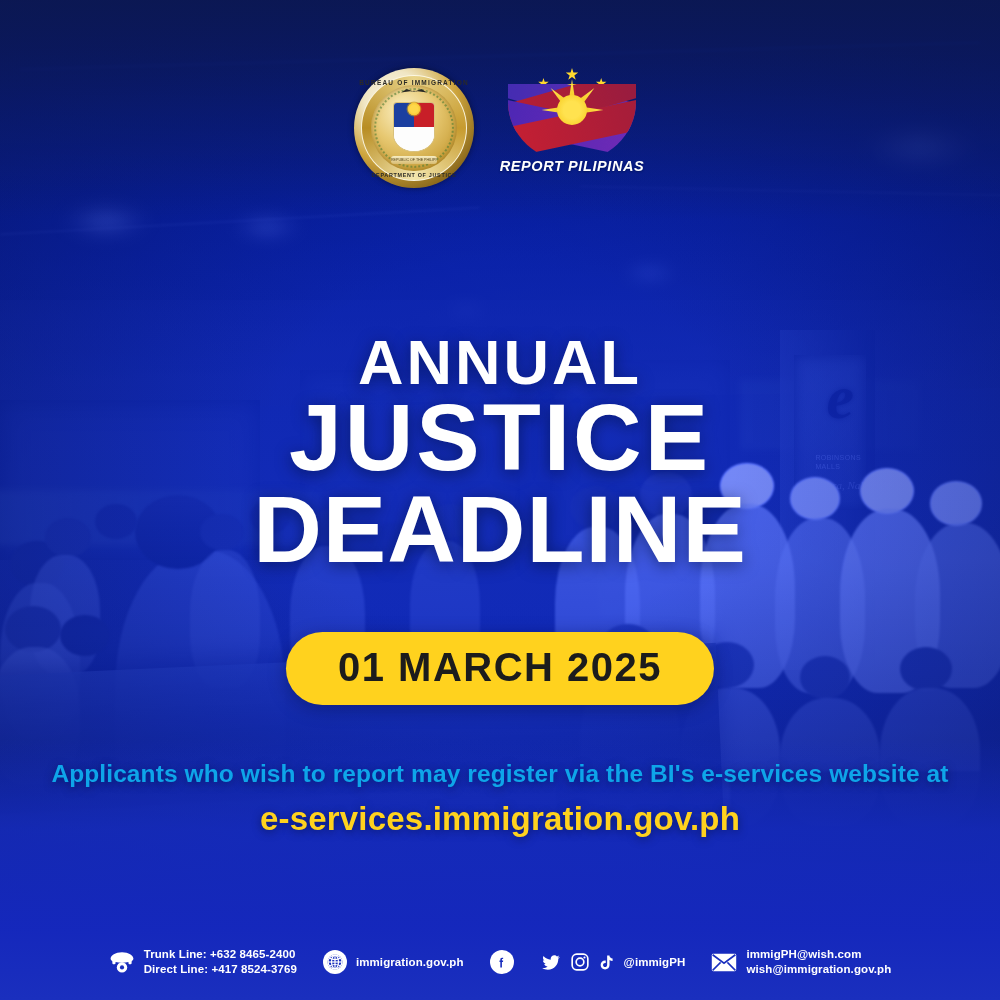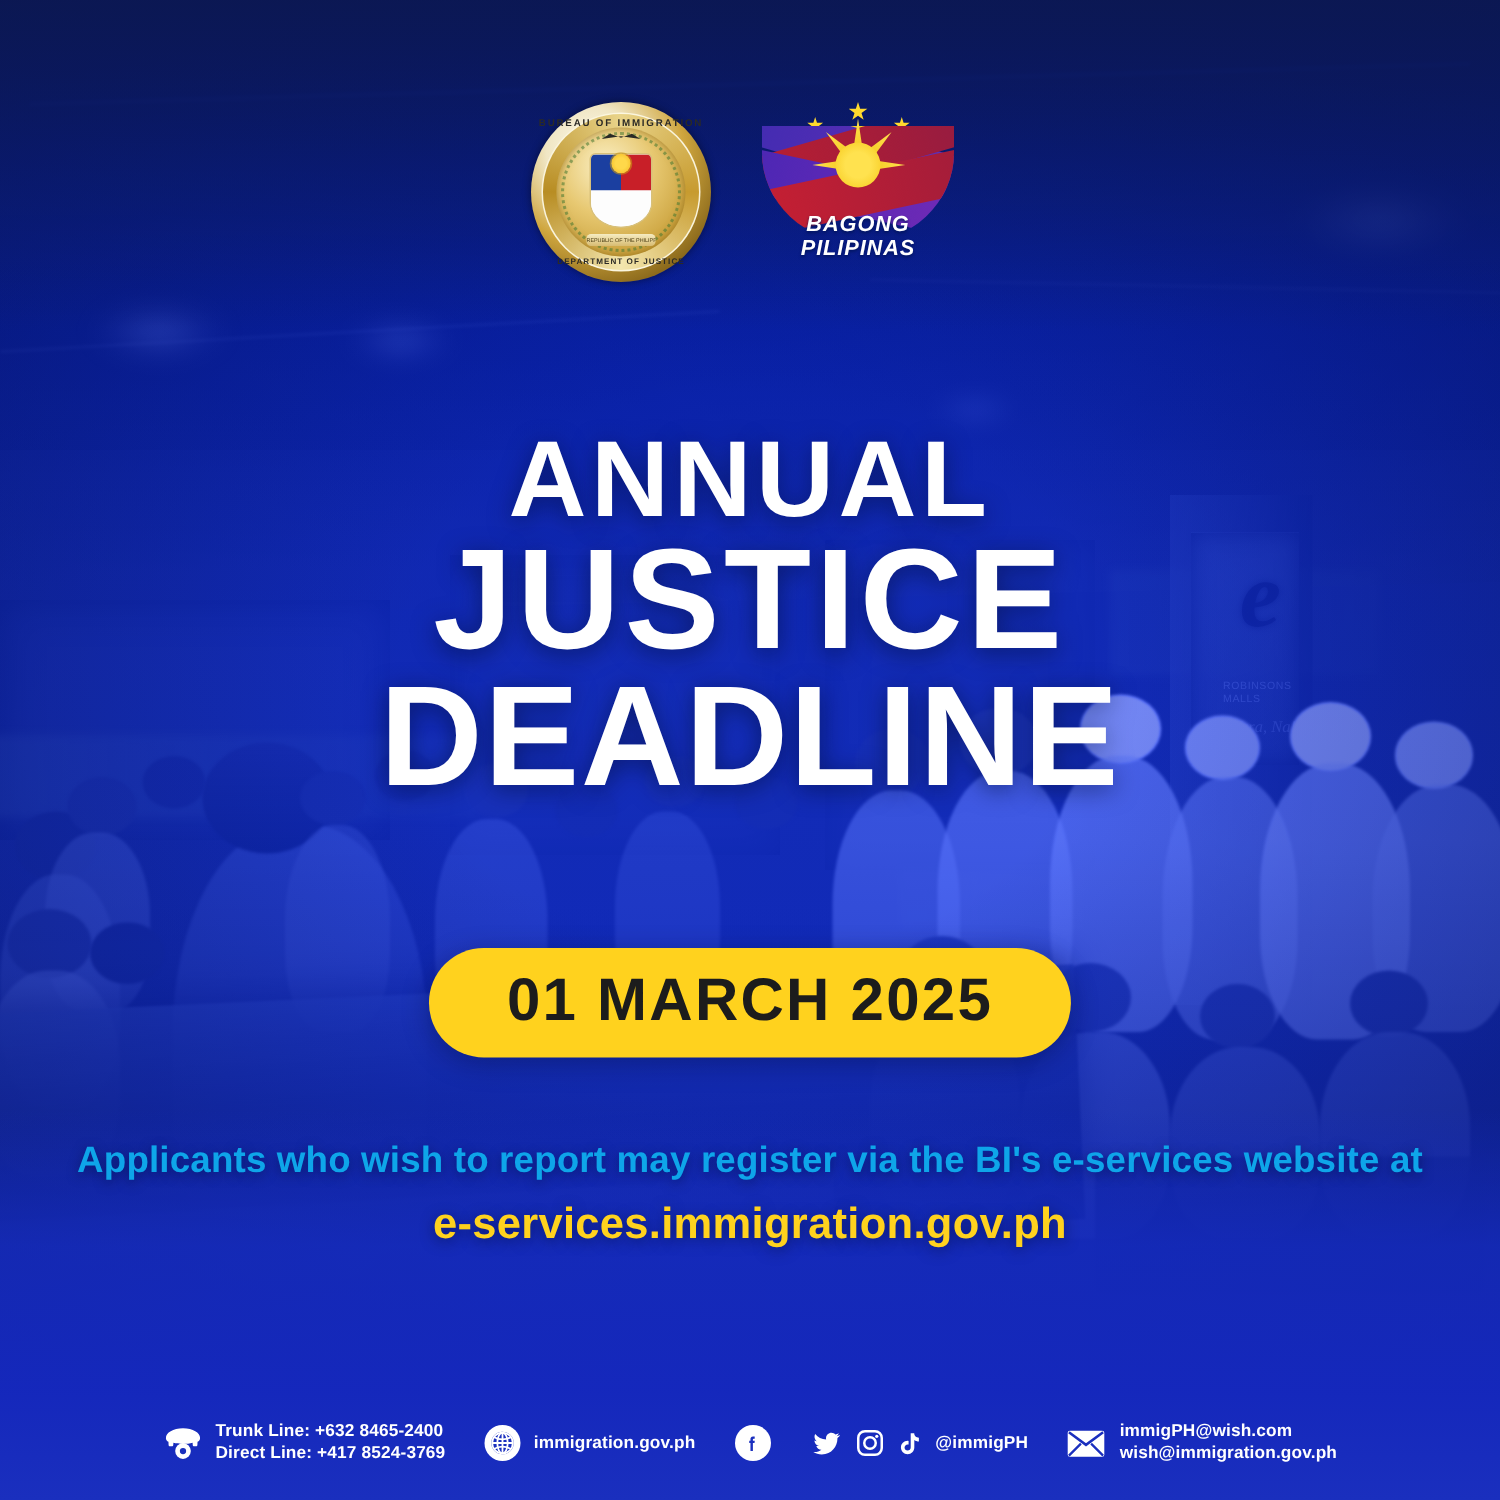--- a/index.html
+++ b/index.html
@@ -246,21 +246,21 @@
     position:absolute; left:0; right:0; top:286px;
     text-align:center;
     color:#ffffff;
     font-weight:700;
     font-size:94px;
     line-height:.96;
     letter-spacing:1.5px;
     text-shadow:0 3px 16px rgba(4,12,50,.55);
   }
   .headline .ln { display:block; }
-  .ln-1 { font-size:72px; letter-spacing:3px; }
+  .ln-1 { font-size:63px; letter-spacing:3px;margin-top:46px; }
   .ln-2 { font-size:95px; letter-spacing:3px; }
   .ln-3 { font-size:95px; letter-spacing:1px; }
 
   
   .date-pill {
     position:absolute; left:50%; top:632px; transform:translateX(-50%);
     background:#ffd21e;
     border-radius:38px;
     padding:13px 52px 15px;
     font-size:40px; font-weight:700; letter-spacing:1.5px;
@@ -272,21 +272,21 @@
   
   .sub1 {
     position:absolute; left:0; right:0; top:760px;
     text-align:center; color:#0ea5e9;
     font-size:24.5px; font-weight:600; letter-spacing:.1px;
     text-shadow:0 2px 8px rgba(4,12,50,.5);
   }
   .sub2 {
     position:absolute; left:0; right:0; top:800px;
     text-align:center; color:#ffd21e;
-    font-size:29px; font-weight:700; letter-spacing:.2px;
+    font-size:33px; font-weight:700; letter-spacing:.2px;
     text-shadow:0 2px 9px rgba(4,12,50,.55);
   }
 
   
   .footer {
     position:absolute; left:0; right:0; bottom:22px;
     display:flex; align-items:center; justify-content:center;
     gap:0px;
     color:#ffffff;
   }
@@ -430,21 +430,21 @@
             <div class="bp-stripe bp-s4"></div>
           </div>
           <div class="bp-sun">
             <div class="bp-ray" style="transform:rotate(0deg)   translateY(-16px);"></div>
             <div class="bp-ray" style="transform:rotate(45deg)  translateY(-16px);"></div>
             <div class="bp-ray" style="transform:rotate(-45deg) translateY(-16px);"></div>
             <div class="bp-ray" style="transform:rotate(90deg)  translateY(-16px);"></div>
             <div class="bp-ray" style="transform:rotate(-90deg) translateY(-16px);"></div>
             <div class="bp-sun-core"></div>
           </div>
-          <div class="bp-label">BAGONG PILIPINAS</div>
+          <div class="bp-label">REPORT PILIPINAS</div>
         </div>
       </div>
 
     </div>
 
     <div class="headline">
       <span class="ln ln-1">ANNUAL</span>
       <span class="ln ln-2">JUSTICE</span>
       <span class="ln ln-3">DEADLINE</span>
     </div>

